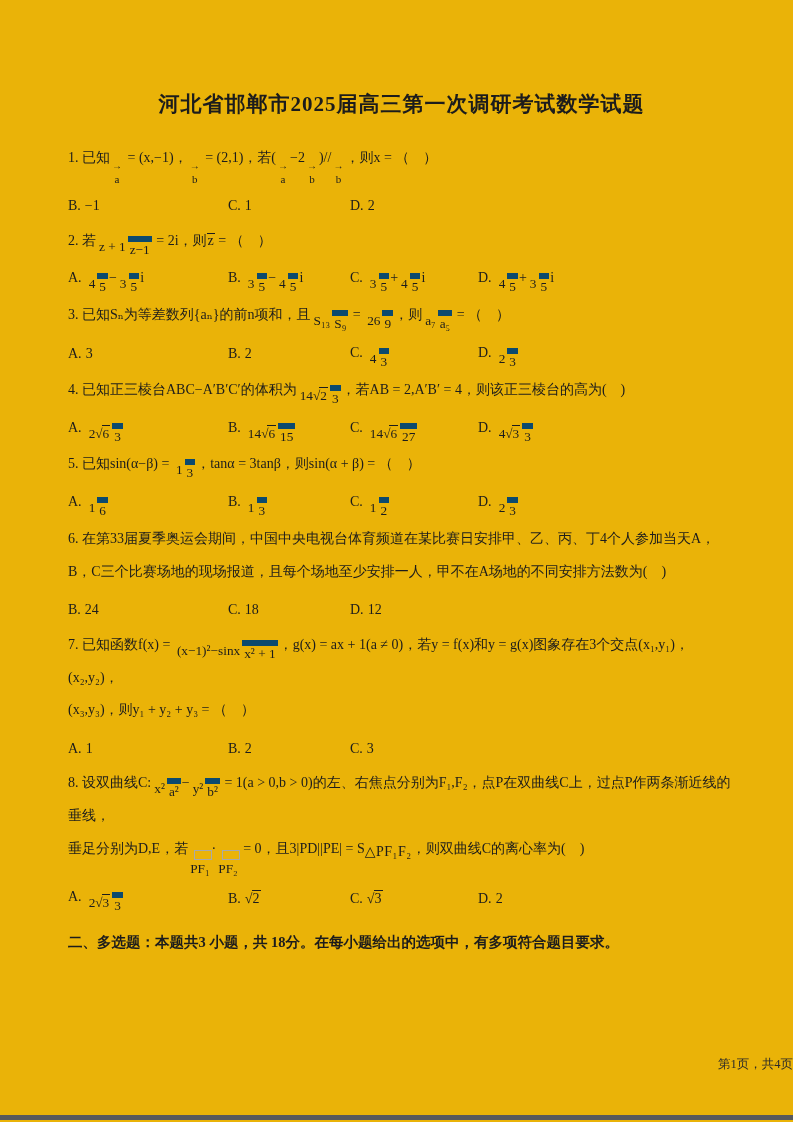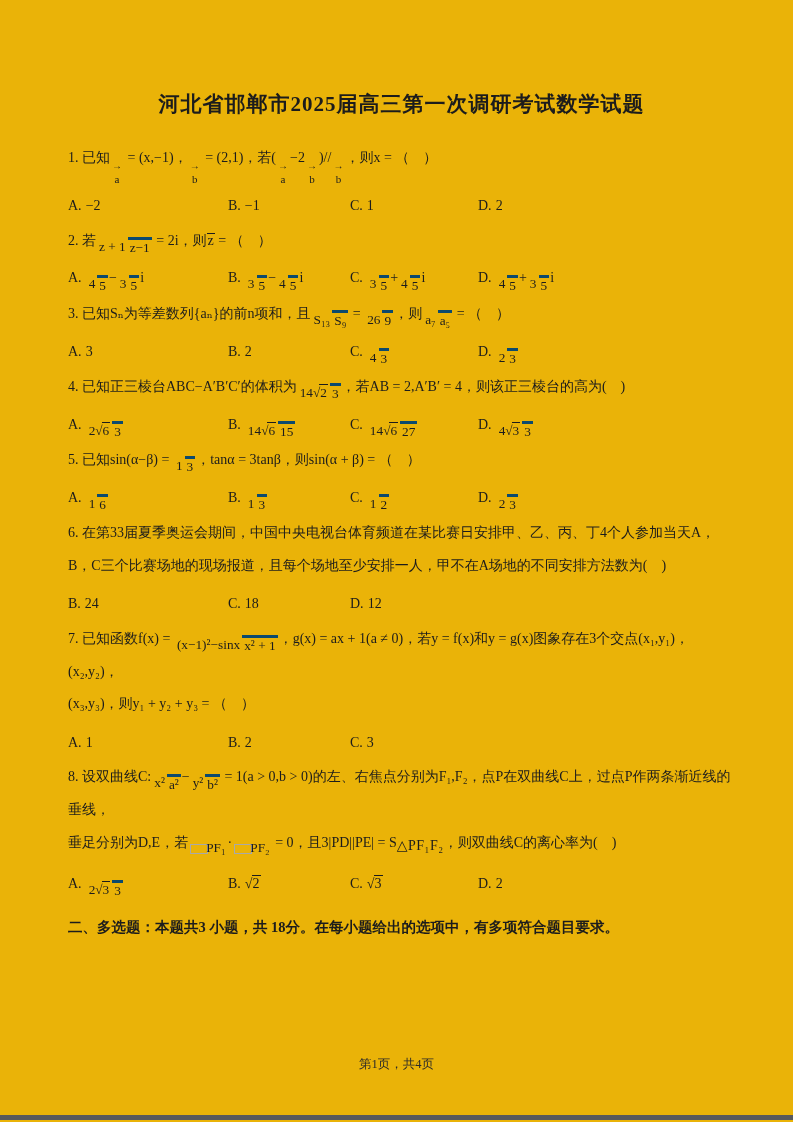--- a/index.html
+++ b/index.html
@@ -11,32 +11,32 @@
   .doc-title{text-align:center;font-size:21px;font-weight:bold;margin:0 0 24px 0;letter-spacing:1px;}
   .sec-heading{font-weight:bold;font-size:14.5px;line-height:1.7;margin:16px 0 4px 0;}
   .question{margin:0;}
   .stem{line-height:2.35;margin:4px 0 0 0;}
   .opts{display:grid;grid-template-columns:160px 122px 128px auto;align-items:center;line-height:2.1;margin:6px 0 4px 0;min-height:30px;}
   .opt{white-space:nowrap;}
   .olabel{margin-right:4px;}
   
   .frac{display:inline-flex;align-items:center;vertical-align:-0.45em;margin:0 1px;font-size:0.95em;line-height:1.18;text-align:center;}
   .num,.den{padding:0 2px;display:block;}
-  .den{border-top:3px solid #0c4a6e;}
+  .den{border-top:6px solid #0c4a6e;}
   .sqrt{white-space:nowrap;}
   .rsign{letter-spacing:-1px;}
   .rad{border-top:1px solid #1c1c1c;padding:0 1px;}
   .vec{display:inline-flex;flex-direction:column;align-items:center;font-size:11px;line-height:1;vertical-align:-0.6em;margin:0 2px;row-gap:3px;}
   .varrow{font-size:10px;line-height:1;}
   .ol{display:inline-block;border-top:1.3px solid #1c1c1c;line-height:1.05;padding:0 1px;}
-  .boxover{display:inline-flex;flex-direction:row;align-items:flex-end;vertical-align:-0.5em;line-height:1.15;margin:0 2px;}
+  .boxover{display:inline-flex;flex-direction:column;align-items:flex-end;vertical-align:-0.5em;line-height:1.15;margin:0 2px;}
   .bx{width:16px;height:8px;border:1px solid #a9a9a9;margin-bottom:1px;margin-right:-2px;}
   .bt{font-size:0.95em;}
   .smallsub{font-size:14px;vertical-align:-3px;letter-spacing:0.5px;}
-  .footer{position:absolute;top:1056px;left:0;right:0;text-align:center;font-size:12.5px;color:#2a2a2a;}
+  .footer{position:absolute;top:1056px;left:0;right:0;text-align:right;font-size:12.5px;color:#2a2a2a;}
   .bottom-bar{position:absolute;left:0;right:0;bottom:2px;height:5px;background:#58595b;}
 </style>
 </head>
 <body>
 
 <div class="page">
   <div class="content">
     <h1 class="doc-title">河北省邯郸市2025届高三第一次调研考试数学试题</h1>
     <div id="questions">
         <div class="question">
@@ -50,21 +50,20 @@
               <span class="varrow">→</span>
               <span class="vletter">a</span>
             </span>−2<span class="vec">
               <span class="varrow">→</span>
               <span class="vletter">b</span>
             </span>)//<span class="vec">
               <span class="varrow">→</span>
               <span class="vletter">b</span>
             </span>，则x = （　）</div>
           <div class="opts">
-            <div class="opt"><span class="olabel">A.</span><span class="ocontent">−2</span></div>
             <div class="opt"><span class="olabel">B.</span><span class="ocontent">−1</span></div>
             <div class="opt"><span class="olabel">C.</span><span class="ocontent">1</span></div>
             <div class="opt"><span class="olabel">D.</span><span class="ocontent">2</span></div>
           </div>
         </div>
         <div class="question">
           <div class="stem">2. 若<span class="frac">
               <span class="num">z + 1</span>
               <span class="den">z−1</span>
             </span> = 2i，则<span class="ol">z</span> = （　）</div>

